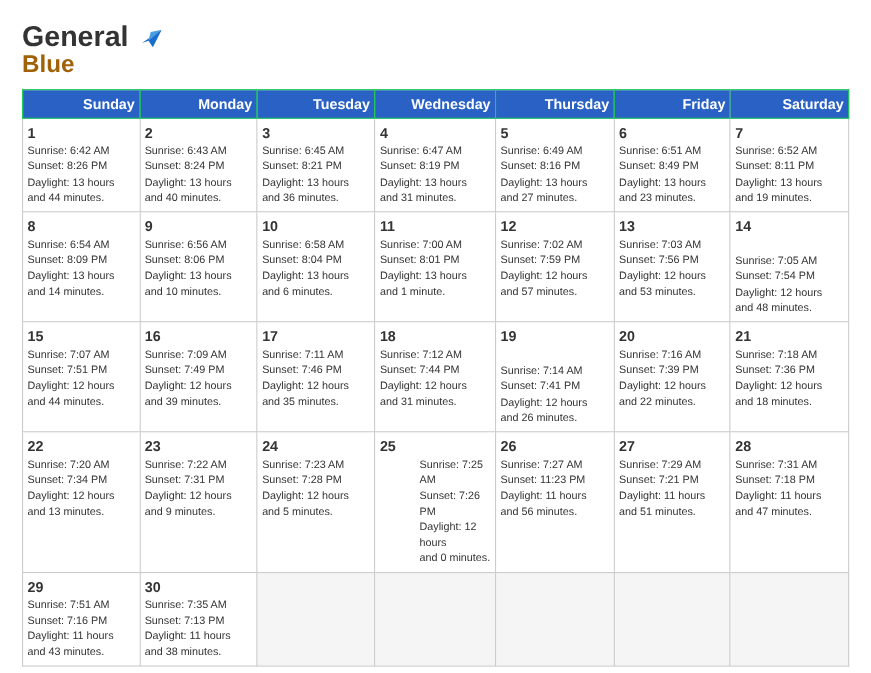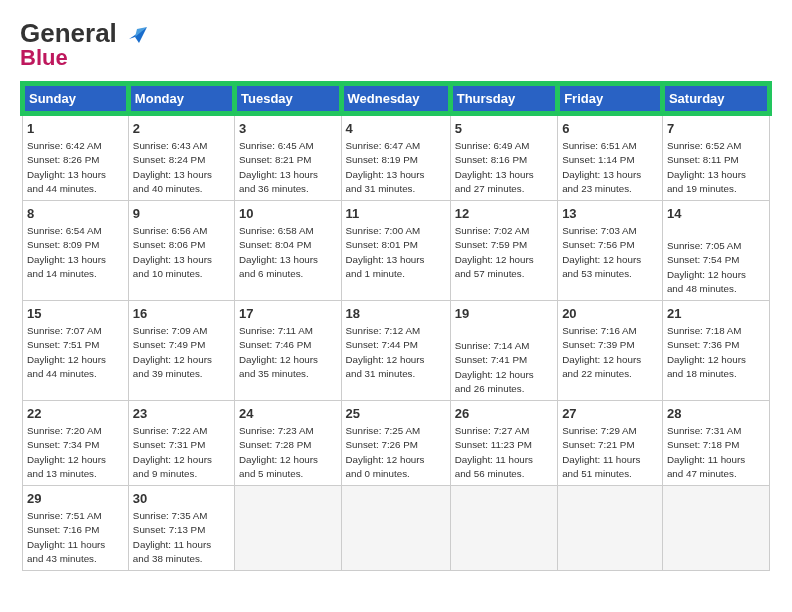--- a/index.html
+++ b/index.html
@@ -45,24 +45,24 @@
     }
     .calendar {
       width: 100%;
       border-collapse: collapse;
       font-size: 10.5px;
     }
     .calendar thead tr th {
       background: #2962c4;
       color: #fff;
       padding: 5px 4px;
-      text-align: left;
+      text-align: right;
       font-size: 13px;
       font-weight: bold;
-      border: 5px solid #22c55e;
+      border: 1px solid #22c55e;
     }
     .calendar tbody tr td {
       border: 1px solid #ccc;
       vertical-align: top;
       padding: 4px 4px;
       width: 113px;
       height: 78px;
       background: #fff;
       color: #333;
       line-height: 1.4;
@@ -88,21 +88,21 @@
 <div class="page">
   <div class="header">
     <div class="logo">
       <div class="logo-row">
         <span style="font-size:26px; font-weight:bold; color:#333;">General</span>
         <svg width="26" height="26" viewBox="0 0 26 26" style="margin-left:2px;">
           <polygon points="8,18 26,6 18,22 14,16" fill="#1a6dcc"></polygon>
           <polygon points="26,6 14,16 16,8" fill="#4a9ee0"></polygon>
         </svg>
       </div>
-      <span style="font-size:22px; font-weight:bold; color:#be185d; margin-top:-4px;">Blue</span>
+      <span style="font-size:22px; font-weight:bold; color:#a16207; margin-top:-4px;">Blue</span>
     </div>
     <div class="title-block">
       <h1></h1>
       <p></p>
     </div>
   </div>
 
   <table class="calendar">
     <thead>
       <tr>
@@ -148,21 +148,21 @@
           <td>
             <span class="day-num">5</span>
             <div class="day-info" style="white-space: pre-line;">Sunrise: 6:49 AM
 Sunset: 8:16 PM
 Daylight: 13 hours
 and 27 minutes.</div>
           </td>
           <td>
             <span class="day-num">6</span>
             <div class="day-info" style="white-space: pre-line;">Sunrise: 6:51 AM
-Sunset: 1:14 PM
+Sunset: 8:49 PM
 Daylight: 13 hours
 and 23 minutes.</div>
           </td>
           <td>
             <span class="day-num">7</span>
             <div class="day-info" style="white-space: pre-line;">Sunrise: 6:52 AM
 Sunset: 8:11 PM
 Daylight: 13 hours
 and 19 minutes.</div>
           </td>
@@ -286,21 +286,21 @@
           </td>
           <td>
             <span class="day-num">24</span>
             <div class="day-info" style="white-space: pre-line;">Sunrise: 7:23 AM
 Sunset: 7:28 PM
 Daylight: 12 hours
 and 5 minutes.</div>
           </td>
           <td>
             <span class="day-num">25</span>
-            <div class="day-info" style="white-space: pre-line;">Sunrise: 7:25 AM
+            <div class="day-info" style="white-space: pre-line; margin-left: 36px;">Sunrise: 7:25 AM
 Sunset: 7:26 PM
 Daylight: 12 hours
 and 0 minutes.</div>
           </td>
           <td>
             <span class="day-num">26</span>
             <div class="day-info" style="white-space: pre-line;">Sunrise: 7:27 AM
 Sunset: 11:23 PM
 Daylight: 11 hours
 and 56 minutes.</div>

